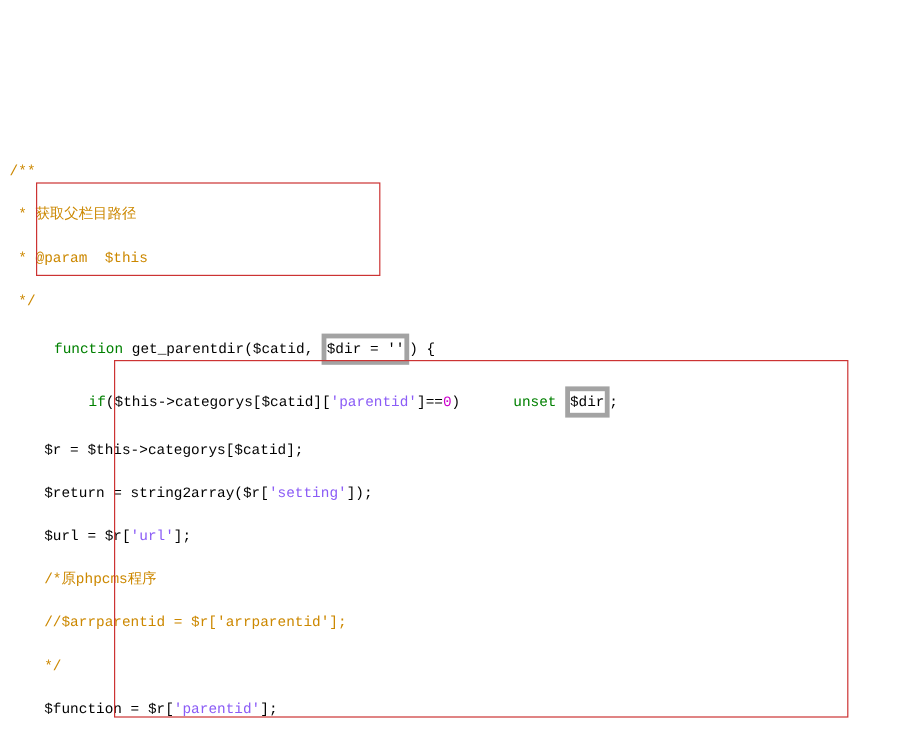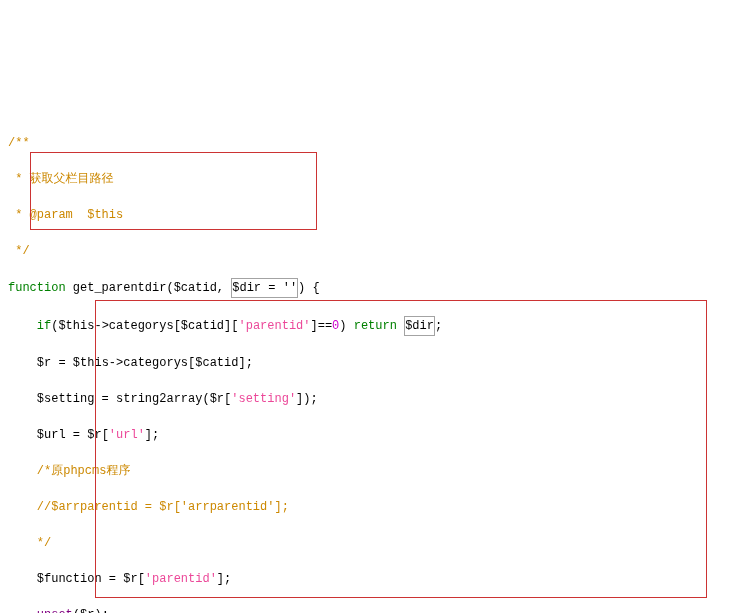--- a/index.html
+++ b/index.html
@@ -7,26 +7,26 @@
       padding: 8px;
       font-family: "Courier New", Consolas, monospace;
       font-size: 12px;
       line-height: 1.5;
       background: #fff;
       color: #000;
       white-space: pre;
       position: relative;
     }
     .comment { color: #cc8800; }
-    .keyword { color: #008000; }
-    .string { color: #ec4899; }
+    .keyword { color: #008000; margin-left: 37px; }
+    .string { color: #8b5cf6; }
     .number { color: #cc00cc; }
     .purple { color: #800080; }
     .red-box {
-      border: 1px solid #a3a3a3;
+      border: 4px solid #a3a3a3;
       display: inline-block;
       vertical-align: baseline;
     }
     .red-box-block {
       border: 1px solid #cc3333;
       position: absolute;
       pointer-events: none;
     }
     .line { display: block; }
   </style>
@@ -36,23 +36,23 @@
 
 
 <div class="red-box-block" style="left:30px; top:152px; width:285px; height:76px;"></div>
 <div class="red-box-block" style="left:95px; top:300px; width:610px; height:296px;"></div>
 
 <span class="line"><span class="comment">/**</span></span>
 <span class="line"><span class="comment"> * 获取父栏目路径</span></span>
 <span class="line"><span class="comment"> * @param  $this</span></span>
 <span class="line"><span class="comment"> */</span></span>
 <span class="line"><span class="keyword">function</span> <span>get_parentdir</span>(<span>$catid</span>, <span class="red-box"><span>$dir = ''</span></span>)<span> {</span></span>
-<span class="line">    <span class="keyword">if</span>(<span>$this</span><span>-&gt;</span><span>categorys</span>[<span>$catid</span>][<span class="string">'parentid'</span>]<span>==</span><span class="number">0</span>) <span class="keyword">return</span> <span class="red-box"><span>$dir</span></span><span>;</span></span>
+<span class="line">    <span class="keyword">if</span>(<span>$this</span><span>-&gt;</span><span>categorys</span>[<span>$catid</span>][<span class="string">'parentid'</span>]<span>==</span><span class="number">0</span>) <span class="keyword">unset</span> <span class="red-box"><span>$dir</span></span><span>;</span></span>
 <span class="line">    <span>$r</span><span> = </span><span>$this</span><span>-&gt;</span><span>categorys</span>[<span>$catid</span>]<span>;</span></span>
-<span class="line">    <span>$setting</span><span> = </span><span>string2array</span>(<span>$r</span>[<span class="string">'setting'</span>])<span>;</span></span>
+<span class="line">    <span>$return</span><span> = </span><span>string2array</span>(<span>$r</span>[<span class="string">'setting'</span>])<span>;</span></span>
 <span class="line">    <span>$url</span><span> = </span><span>$r</span>[<span class="string">'url'</span>]<span>;</span></span>
 <span class="line">    <span class="comment">/*原phpcms程序</span></span>
 <span class="line">    <span class="comment">//$arrparentid = $r['arrparentid'];</span></span>
 <span class="line">    <span class="comment">*/</span></span>
 <span class="line">    <span>$function</span><span> = </span><span>$r</span>[<span class="string">'parentid'</span>]<span>;</span></span>
 <span class="line">    <span class="purple">unset</span>(<span>$r</span>)<span>;</span></span>
 
 
 
 

